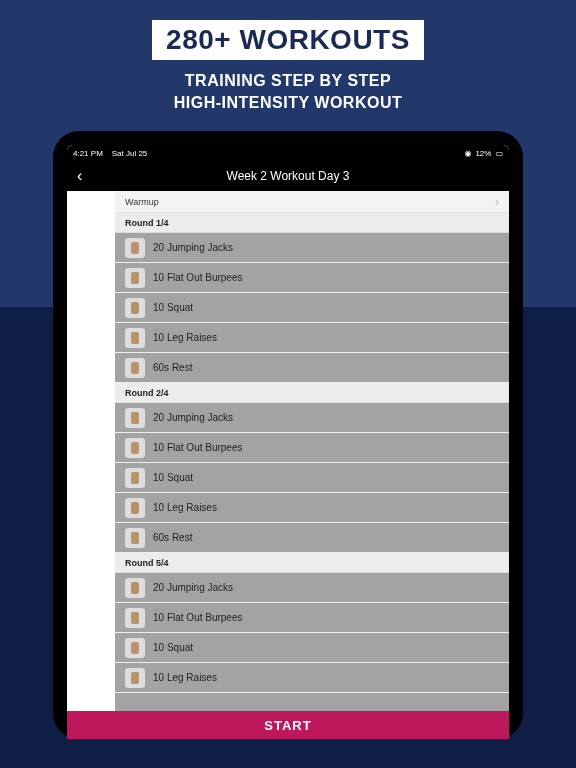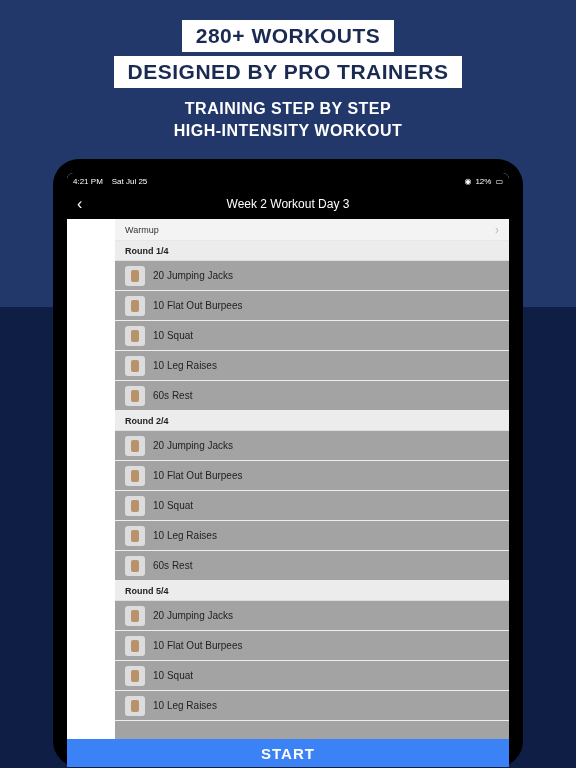--- a/index.html
+++ b/index.html
@@ -20,21 +20,21 @@
       position: relative;
       padding-top: 20px;
       text-align: center;
     }
     .badge {
       display: inline-block;
       background: #fff;
       color: #1a2a52;
       font-weight: 900;
       padding: 4px 14px;
-      font-size: 21px;
+      font-size: 28px;
       letter-spacing: 0.5px;
       margin-bottom: 4px;
       font-family: Arial Black, Arial, sans-serif;
     }
     .tagline {
       color: #fff;
       font-weight: 800;
       font-size: 16px;
       letter-spacing: 0.5px;
       line-height: 1.35;
@@ -143,39 +143,38 @@
       content: '';
       position: absolute;
       width: 8px;
       height: 12px;
       background: #b8926b;
       border-radius: 2px;
       left: 6px;
       top: 4px;
     }
     .start-button {
-      background: #3b82f6;
+      background: #be185d;
       color: #fff;
       height: 28px;
       display: flex;
       align-items: center;
       justify-content: center;
-      font-size: 15px;
+      font-size: 13px;
       font-weight: 800;
       letter-spacing: 1px;
     }
   </style>
 </head>
 <body>
 
 <div class="promo-bg"></div>
 
 <div class="promo-content">
   <div class="badge">280+ WORKOUTS</div><br>
-  <div class="badge">DESIGNED BY PRO TRAINERS</div>
   <div class="tagline">
     <div>TRAINING STEP BY STEP</div>
     <div>HIGH-INTENSITY WORKOUT</div>
   </div>
 
   <div class="tablet-frame">
     <div class="tablet-screen">
 
       <div class="status-bar">
         <div>

